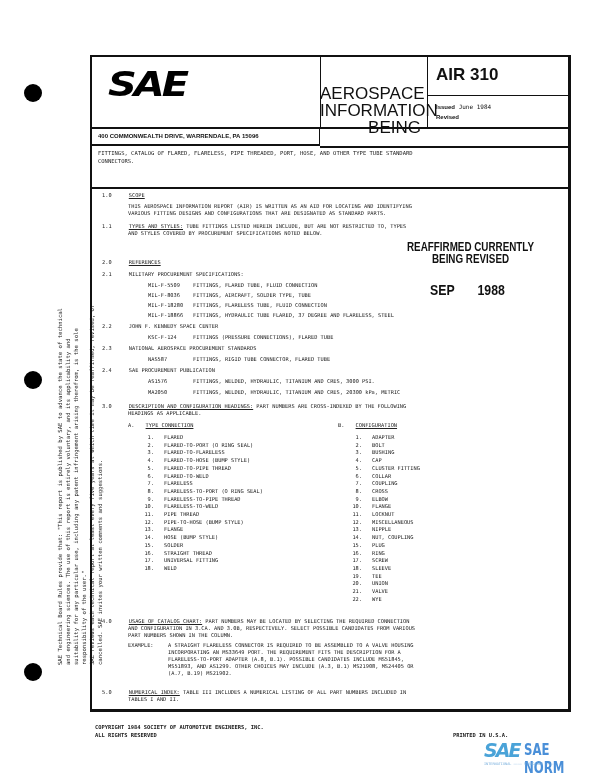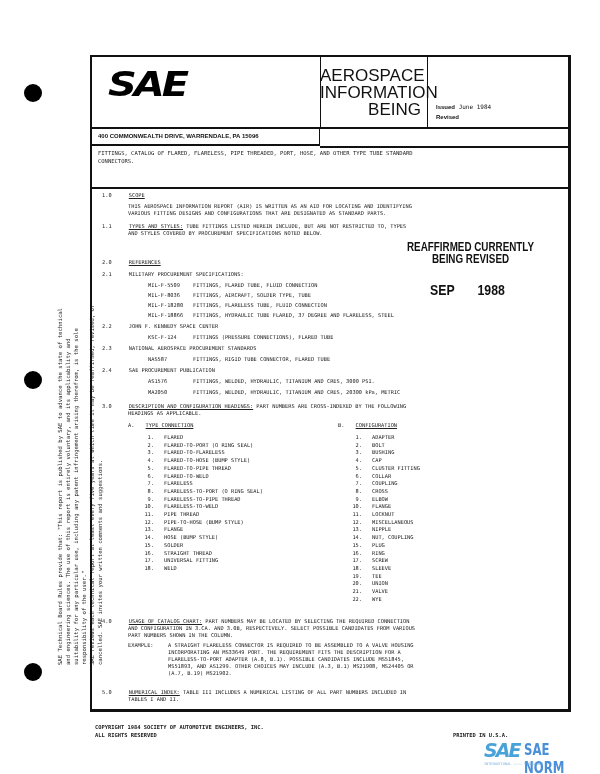--- a/index.html
+++ b/index.html
@@ -20,21 +20,21 @@
     font-weight:900; font-style:italic; font-size:40px; letter-spacing:-3px; line-height:40px;
     color:#000; transform:scaleY(0.85); transform-origin:top left;
   }
   .tagline {
     position:absolute; left:88px; top:10px; font-family:"Liberation Sans", sans-serif;
     font-style:italic; font-weight:bold; font-size:10px; line-height:11px;
   }
   .air-title {
     position:absolute; left:228px; top:0; width:108px; height:70px;
     font-family:"Liberation Sans", sans-serif; font-size:17px; line-height:17px; text-align:right;
-    padding-top:10px; padding-right:6px; box-sizing:border-box; border-right:1px solid #111;
+    padding-top:28px; padding-right:6px; box-sizing:border-box; border-right:1px solid #111;
   }
   .docnum { position:absolute; left:336px; top:0; width:143px; height:38px; border-bottom:1px solid #111; }
   .docnum span { position:absolute; left:8px; top:8px; font-family:"Liberation Sans", sans-serif; font-size:17px; font-weight:bold; }
   .issued { position:absolute; left:336px; top:39px; width:143px; height:31px; font-size:6px; line-height:9px; padding:6px 0 0 8px; box-sizing:border-box; }
   .issued b { font-family:"Liberation Sans", sans-serif; font-size:6px; }
   .addr {
     position:absolute; left:0; top:70px; width:228px; height:19px; border-right:1px solid #111; border-bottom:2px solid #111;
     font-family:"Liberation Sans", sans-serif; font-size:6px; font-weight:bold; line-height:19px; padding-left:6px; box-sizing:border-box;
   }
   .addr-right { position:absolute; left:228px; top:70px; right:0; height:19px; border-bottom:2px solid #111; }
@@ -71,20 +71,23 @@
 <div class="frame">
 
   <div class="hdr">
     <div class="logo-box">
       <div class="sae-mark">SAE</div>
     </div>
     <div class="air-title">
       <div>AEROSPACE</div>
       <div>INFORMATION</div>
       <div>BEING</div>
+    </div>
+    <div class="docnum">
+      <span>AIR 310</span>
     </div>
     <div class="issued">
       <div><b>Issued</b> <span>June 1984</span></div>
       <div><b>Revised</b> <span></span></div>
     </div>
   </div>
   <div class="addr">400 COMMONWEALTH DRIVE, WARRENDALE, PA 15096</div>
   <div class="addr-right"></div>
 
   <div class="subject">

